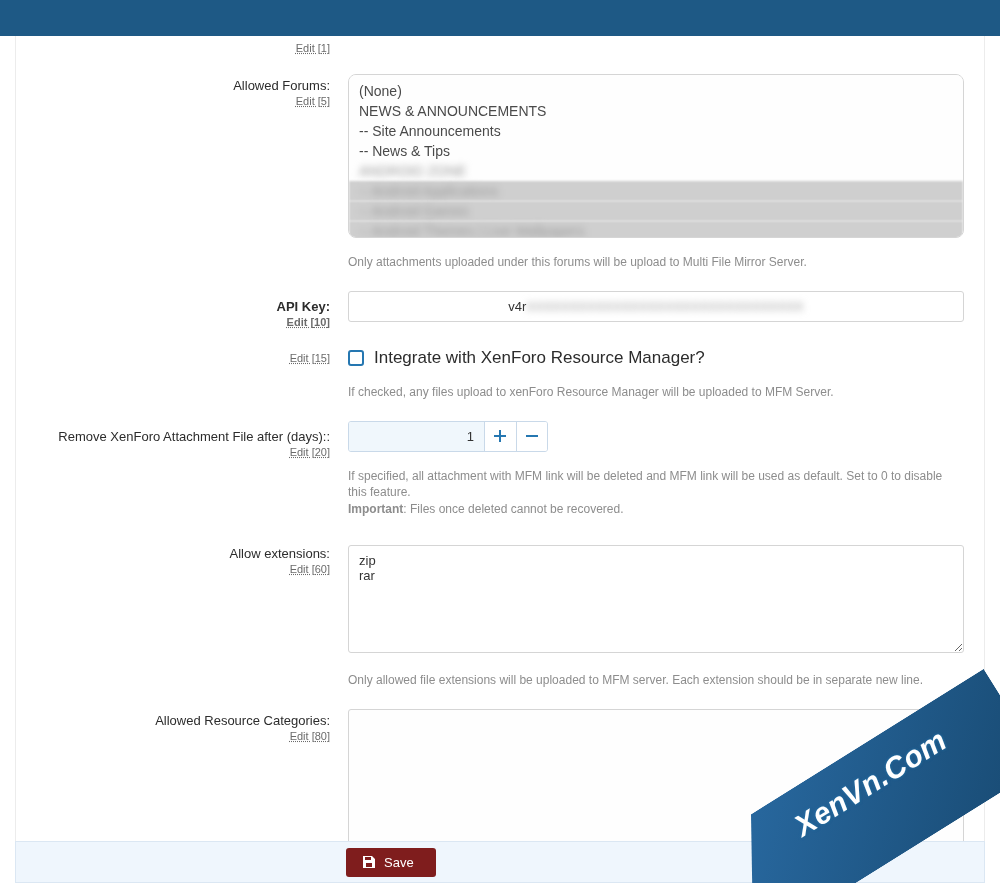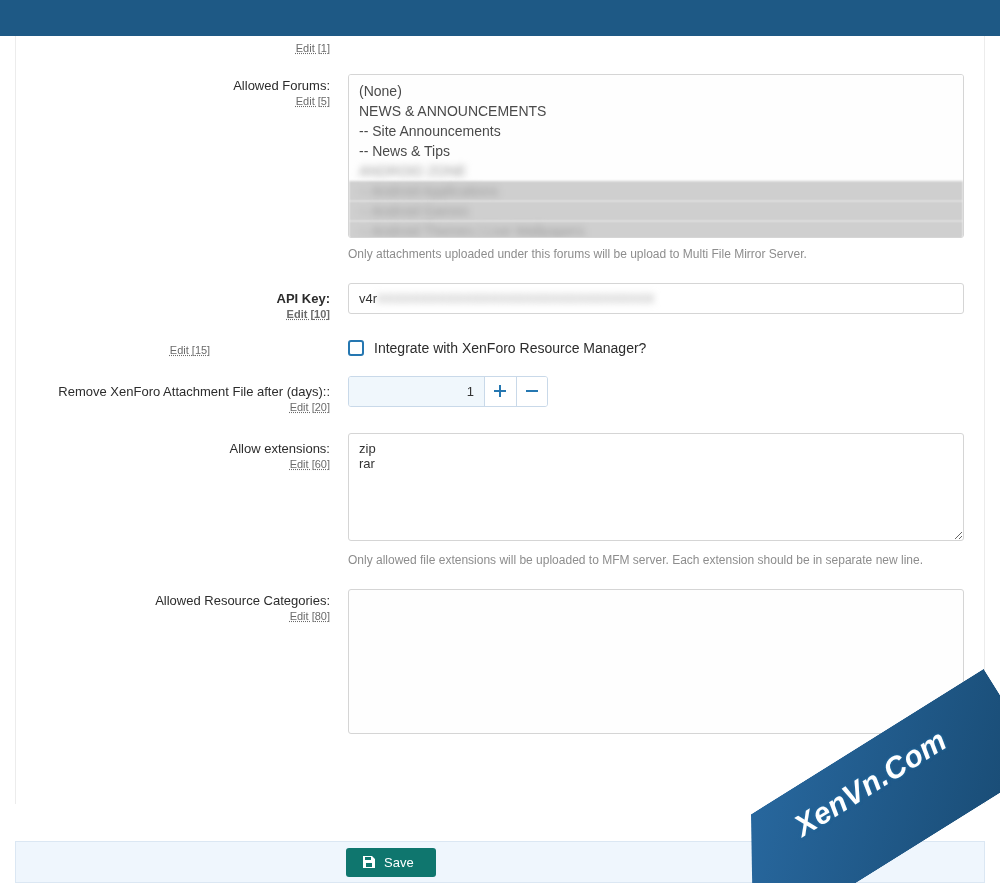--- a/index.html
+++ b/index.html
@@ -48,46 +48,47 @@
     color: #6b6b6b;
     text-decoration: underline dotted;
     padding-left: 14px;
   }
   .fieldcol {
     flex: 1;
   }
   .help {
     color: #8d8d8d;
     font-size: 12px;
-    margin-top: 8px;
+    margin-top: 16px;
     line-height: 1.4;
   }
   .textinput {
     width: 100%;
     border: 1px solid #d5d5d5;
     border-radius: 3px;
     padding: 7px 10px;
     font-size: 13px;
     color: #333;
   }
   .textarea {
     width: 100%;
     border: 1px solid #d5d5d5;
     border-radius: 3px;
     padding: 7px 10px;
     font-size: 13px;
     color: #333;
     height: 108px;
     resize: vertical;
     font-family: inherit;
+    margin-top: 7px;
   }
   .forumbox {
     width: 100%;
     border: 1px solid #d5d5d5;
-    border-radius: 3px;
+    border-radius: 8px;
     background: #fefefe;
     height: 164px;
     overflow-y: scroll;
     padding: 6px 10px 0 10px;
     font-size: 14px;
     color: #4a4a4a;
   }
   .forumbox .opt { padding: 2px 0; white-space: nowrap; }
   .forumbox .opt.selected {
     background: #cfcfcf;
@@ -100,21 +101,21 @@
     border: 1px solid #d5d5d5;
     border-radius: 3px;
     background: #fefefe;
     height: 145px;
     overflow-y: scroll;
   }
   .checkbox-wrap {
     display: flex;
     align-items: center;
     gap: 10px;
-    font-size: 14px;
+    font-size: 17px;
     color: #2c2c2c;
   }
   .checkbox-wrap .cb {
     width: 16px; height: 16px;
     border: 2px solid #2577b1;
     border-radius: 3px;
     display: inline-block;
     flex-shrink: 0;
   }
   .spinner {
@@ -151,21 +152,21 @@
     position: absolute;
     left: 15px; right: 15px; bottom: 0;
     height: 42px;
     background: #eff6fd;
     display: flex;
     align-items: center;
     padding-left: 330px;
     border: 1px solid #dbe7f3;
   }
   .savebtn {
-    background: #0f766e;
+    background: #7f1d1d;
     color: #fff;
     border: none;
     border-radius: 3px;
     padding: 7px 22px 7px 16px;
     font-size: 13px;
     display: flex;
     align-items: center;
     gap: 8px;
     cursor: pointer;
   }
@@ -223,36 +224,37 @@
       <div class="help">Only attachments uploaded under this forums will be upload to Multi File Mirror Server.</div>
     </div>
   </div>
 
   <div class="row">
     <div class="labelcol" style="padding-top:8px;font-weight:bold;">
       <span>API Key:</span>
       <span class="edit"><a href="#">Edit [10]</a></span>
     </div>
     <div class="fieldcol">
-      <div class="textinput" style="display:flex;">
+      <div class="textinput" style="display:flex;justify-content:center;">
         <span>v4r</span>
           <span class="blurred">XXXXXXXXXXXXXXXXXXXXXXXXXXXXXXXX</span>
       </div>
     </div>
   </div>
 
   <div class="row">
-    <div class="labelcol" style="padding-top:2px;text-align:center;">
+    <div class="labelcol" style="padding-top:2px;">
       <span class="edit"><a href="#">Edit [15]</a></span>
     </div>
     <div class="fieldcol">
       <label class="checkbox-wrap">
         <span class="cb"></span>
         <span>Integrate with XenForo Resource Manager?</span>
       </label>
+      <div class="help">If checked, any files upload to xenForo Resource Manager will be uploaded to MFM Server.</div>
     </div>
   </div>
 
   <div class="row">
     <div class="labelcol" style="padding-top:8px;">
       <span>Remove XenForo Attachment File after (days)::</span>
       <span class="edit"><a href="#">Edit [20]</a></span>
     </div>
     <div class="fieldcol">
       <div class="spinner">
@@ -261,20 +263,24 @@
           <svg width="12" height="12" viewBox="0 0 12 12">
               <path d="M5 0h2v5h5v2H7v5H5V7H0V5h5z" fill="#2577b1"></path>
             </svg>
         </button>
         <button type="button">
           <svg width="12" height="12" viewBox="0 0 12 12">
               <rect y="5" width="12" height="2" fill="#2577b1"></rect>
             </svg>
         </button>
       </div>
+      <div class="help">
+        <span>If specified, all attachment with MFM link will be deleted and MFM link will be used as default. Set to 0 to disable this feature.</span><br>
+        <b>Important</b><span>: Files once deleted cannot be recovered.</span>
+      </div>
     </div>
   </div>
 
   <div class="row">
     <div class="labelcol" style="padding-top:8px;">
       <span>Allow extensions:</span>
       <span class="edit"><a href="#">Edit [60]</a></span>
     </div>
     <div class="fieldcol">
       <textarea class="textarea" style="">zip

